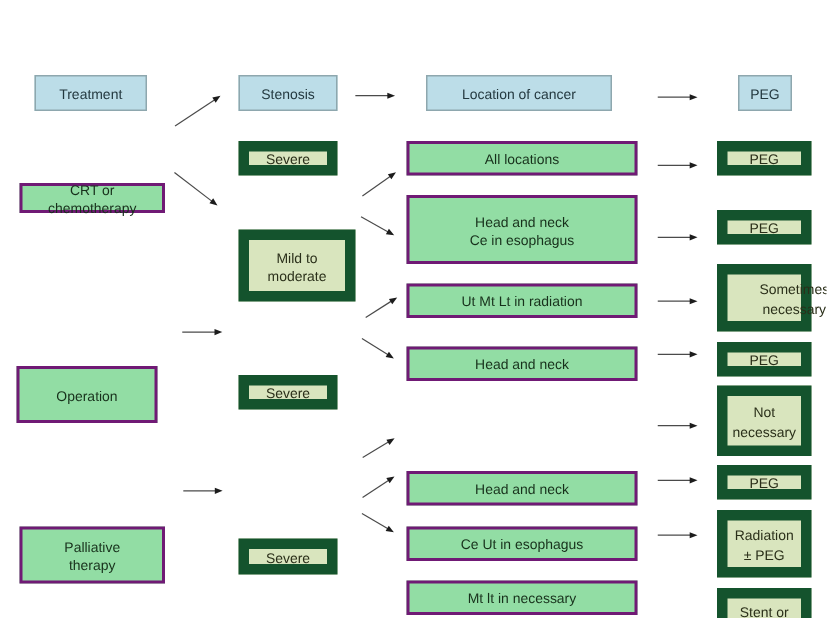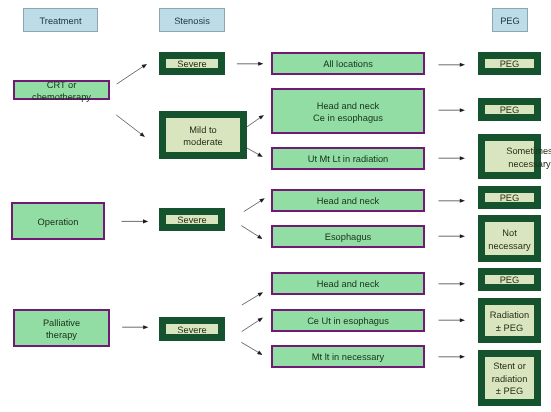--- a/index.html
+++ b/index.html
@@ -4,40 +4,40 @@
 <title>Treatment flowchart</title>
 <style>
   html,body{margin:0;padding:0;}
   body{width:551px;height:412px;background:#ffffff;overflow:hidden;
        font-family:"Liberation Sans",sans-serif;
        -webkit-font-smoothing:antialiased;text-rendering:geometricPrecision;}
   #chart{position:relative;width:551px;height:412px;}
   svg.arrow-layer{position:absolute;left:0;top:0;width:551px;height:412px;
                   pointer-events:none;}
   .box{position:absolute;box-sizing:border-box;display:flex;align-items:center;
-       justify-content:center;text-align:center;line-height:12.5px;white-space:pre-line;}
+       justify-content:center;text-align:center;line-height:12.5px;white-space:pre-line;margin-top:42px;}
   .box > .lbl{position:relative;top:1px;display:block;}
   .hdr   {background:#bcdde8;border:1px solid #8ea7ae;font-size:9.3px;color:#23383f;}
   .green {background:#92dda4;border:2px solid #701a75;font-size:9.3px;color:#17301b;}
   .olive {background:#d9e5be;border:7px solid #14532d;font-size:9.3px;color:#2a2f19;}
 
   
   #hdr-treatment{left:23px;  top:8px; width:75px;  height:24px;}
   #hdr-stenosis {left:159px; top:8px; width:66px;  height:24px;}
   #hdr-location {left:284px; top:8px; width:124px; height:24px;}
   #hdr-peg      {left:492px; top:8px; width:36px;  height:24px;}
 
   
   #trt-0{left:13px; top:80px;  width:97px; height:20px;}
   #trt-1{left:11px; top:202px; width:94px; height:38px;}
   #trt-2{left:13px; top:309px; width:97px; height:38px;}
 
   
   #stn-0{left:159px; top:52px;  width:66px; height:23px;}
-  #stn-1{left:159px; top:111px; width:88px; height:48px;}
+  #stn-1{left:159px; top:111px; width:78px; height:48px;}
   #stn-2{left:159px; top:208px; width:66px; height:23px;}
   #stn-3{left:159px; top:317px; width:66px; height:24px;}
 
   
   #loc-0{left:271px; top:52px;  width:154px; height:23px;}
   #loc-1{left:271px; top:88px;  width:154px; height:46px;}
   #loc-2{left:271px; top:147px; width:154px; height:23px;}
   #loc-3{left:271px; top:189px; width:154px; height:23px;}
   #loc-4{left:271px; top:225px; width:154px; height:23px;}
   #loc-5{left:271px; top:272px; width:154px; height:23px;}
@@ -141,20 +141,23 @@
         <path d="M465.00,356.80 L459.80,358.85 L459.80,354.75 Z" fill="#1c1c1c"></path>
       </g>
     </svg>
 
   <div class="box hdr" id="hdr-treatment">
     <span class="lbl">Treatment</span>
   </div>
   <div class="box hdr" id="hdr-stenosis">
     <span class="lbl">Stenosis</span>
   </div>
+  <div class="box hdr" id="hdr-location">
+    <span class="lbl">Location of cancer</span>
+  </div>
   <div class="box hdr" id="hdr-peg">
     <span class="lbl">PEG</span>
   </div>
 
   <div class="box green" id="trt-0">
     <span class="lbl">CRT or
 chemotherapy</span>
   </div>
   <div class="box green" id="trt-1">
     <span class="lbl">Operation</span>
@@ -183,23 +186,20 @@
   </div>
   <div class="box green" id="loc-1">
     <span class="lbl">Head and neck
 Ce in esophagus</span>
   </div>
   <div class="box green" id="loc-2">
     <span class="lbl">Ut Mt Lt in radiation</span>
   </div>
   <div class="box green" id="loc-3">
     <span class="lbl">Head and neck</span>
-  </div>
-  <div class="box green" id="loc-4">
-    <span class="lbl">Esophagus</span>
   </div>
   <div class="box green" id="loc-5">
     <span class="lbl">Head and neck</span>
   </div>
   <div class="box green" id="loc-6">
     <span class="lbl">Ce Ut in esophagus</span>
   </div>
   <div class="box green" id="loc-7">
     <span class="lbl">Mt lt in necessary</span>
   </div>

